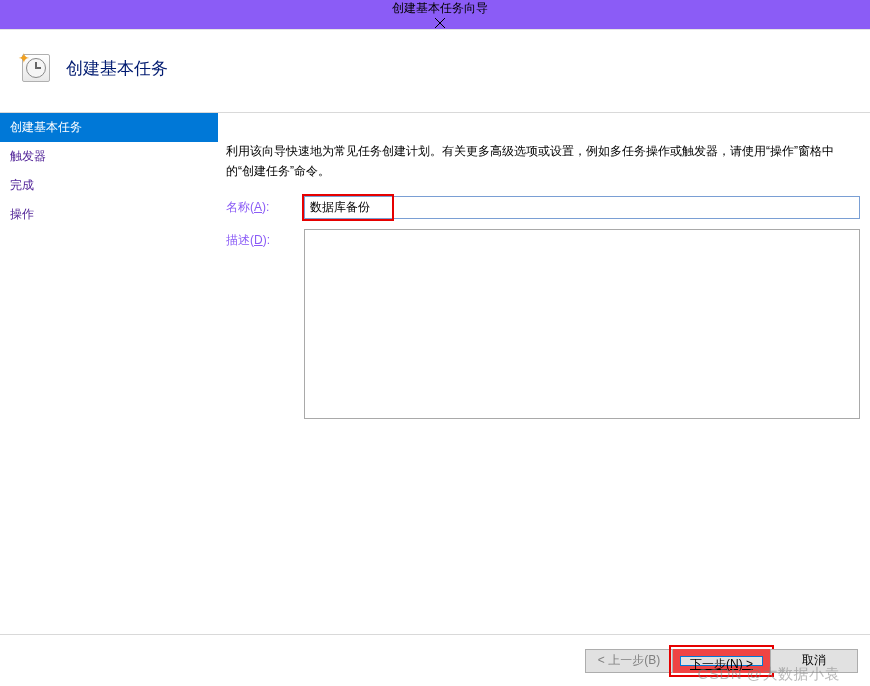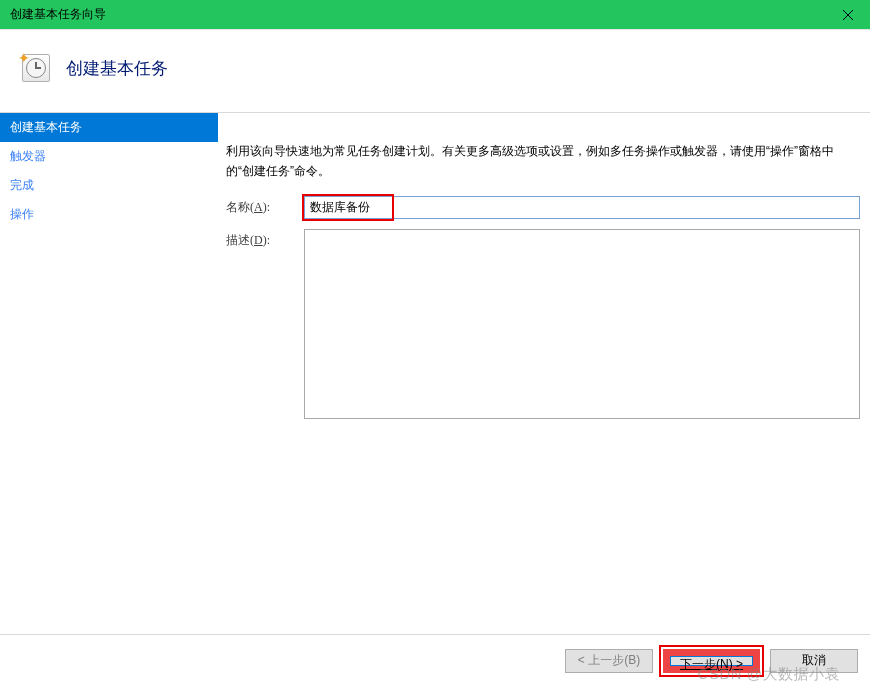--- a/index.html
+++ b/index.html
@@ -16,21 +16,22 @@
       overflow: hidden;
       position: relative;
     }
     .titlebar {
       height: 30px;
       display: flex;
       align-items: center;
       justify-content: space-between;
       padding: 0 0 0 10px;
       border-bottom: 1px solid #e5e5e5;
-      background: #22c55e;
+      background: #8b5cf6;
+      flex-direction: column;
     }
     .titlebar-title {
       font-size: 12px;
       color: #000;
     }
     .titlebar-close {
       width: 45px;
       height: 30px;
       display: flex;
       align-items: center;
@@ -107,21 +108,21 @@
       display: flex;
       height: 490px;
     }
     .sidebar {
       width: 218px;
       padding-top: 0;
     }
     .sidebar-item {
       padding: 6px 10px;
       font-size: 12px;
-      color: #3b82f6;
+      color: #4c1d95;
       cursor: pointer;
     }
     .sidebar-item.active {
       background: #0078d7;
       color: #fff;
     }
     .content {
       flex: 1;
       padding: 8px 10px 0 8px;
     }
@@ -133,23 +134,22 @@
       margin-top: 20px;
     }
     .form-row {
       display: flex;
       align-items: flex-start;
       margin-bottom: 10px;
     }
     .form-label {
       width: 78px;
       font-size: 12px;
-      color: #404040;
+      color: #8b5cf6;
       padding-top: 3px;
-      font-family: Liberation Serif, serif;
     }
     .form-label .underline {
       text-decoration: underline;
     }
     .name-wrap {
       position: relative;
       flex: 1;
       border-radius: 10px;
     }
     .name-input {
@@ -184,21 +184,21 @@
       position: absolute;
       bottom: 0;
       left: 0;
       right: 0;
       height: 52px;
       border-top: 1px solid #d9d9d9;
       display: flex;
       justify-content: flex-end;
       align-items: center;
       padding: 4px 12px;
-      gap: 10px;
+      gap: 0;
     }
     .btn {
       min-width: 88px;
       height: 24px;
       border: 1px solid #adadad;
       background: #e1e1e1;
       font-size: 12px;
       font-family: inherit;
       cursor: pointer;
       padding: 0 10px;

